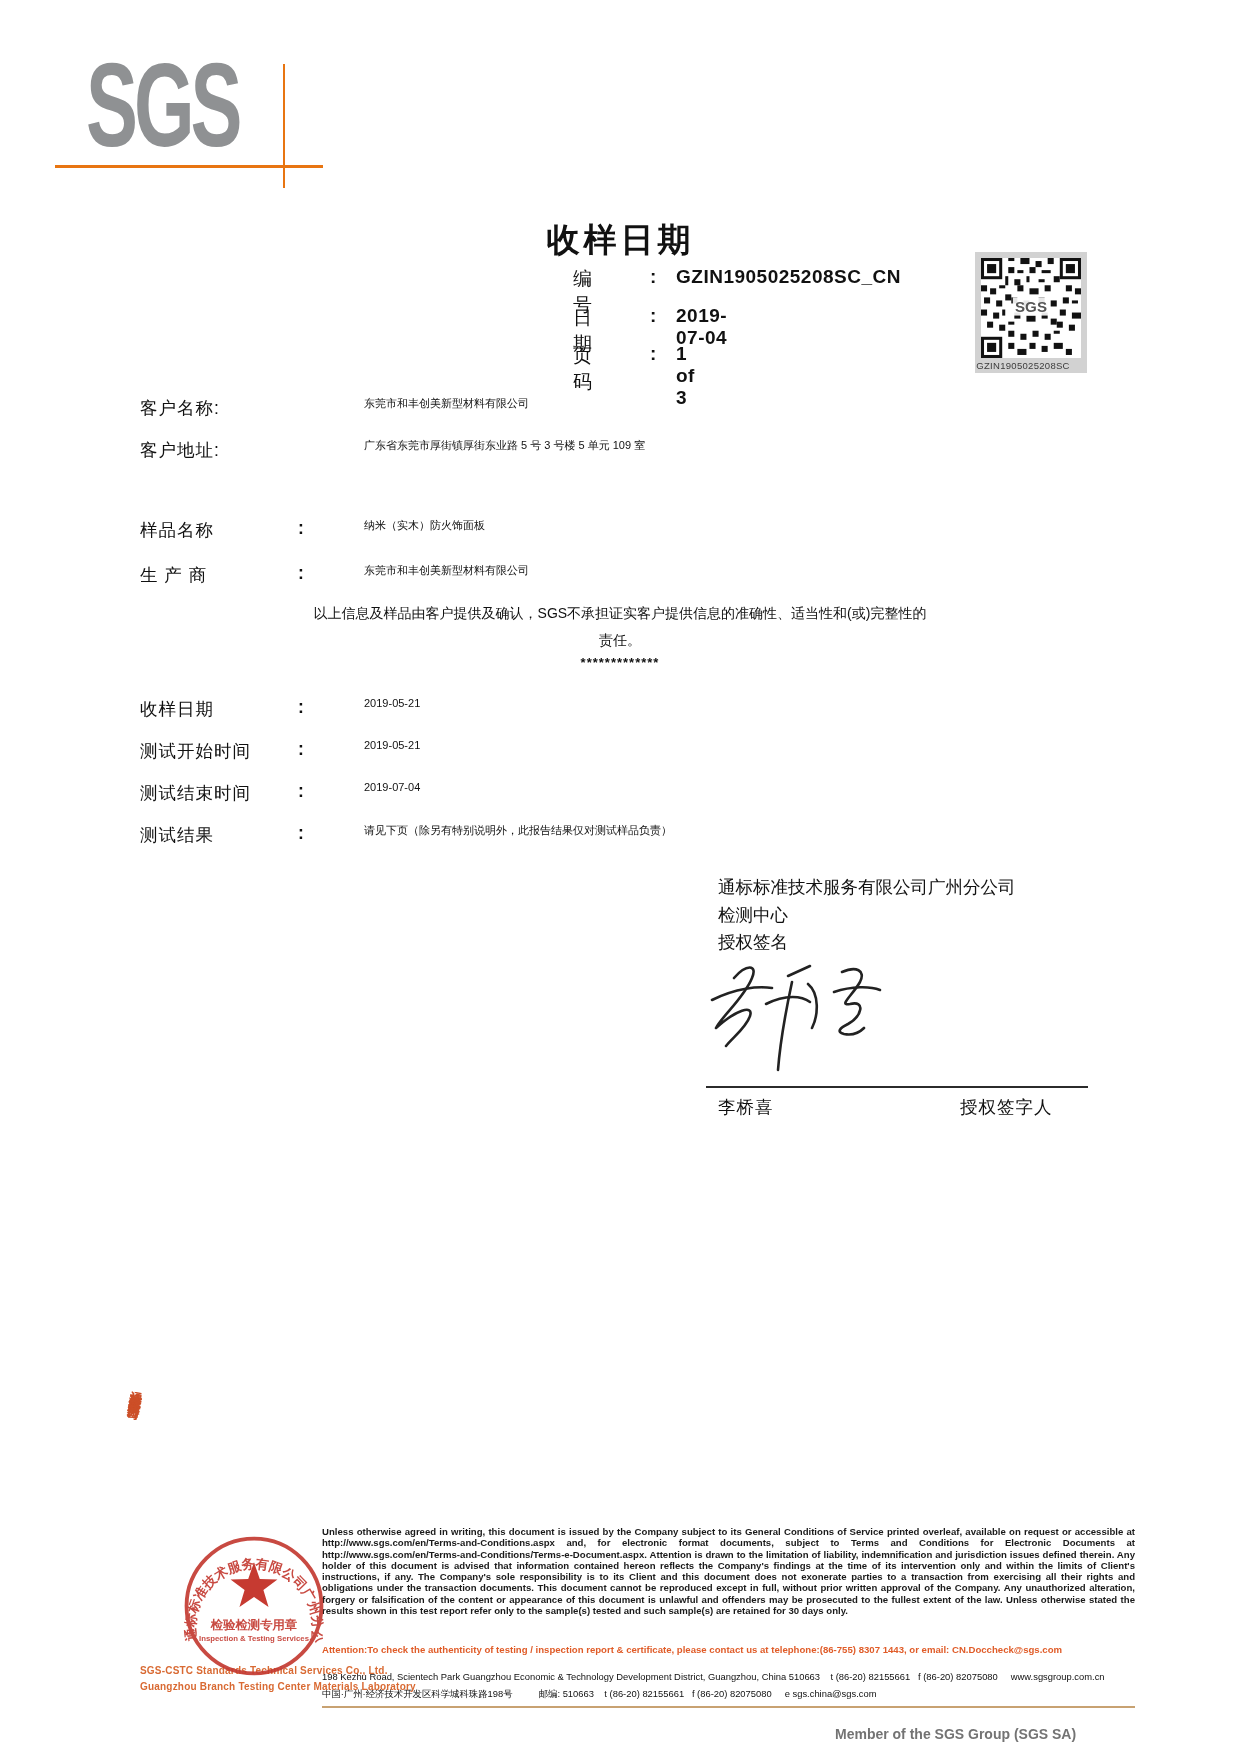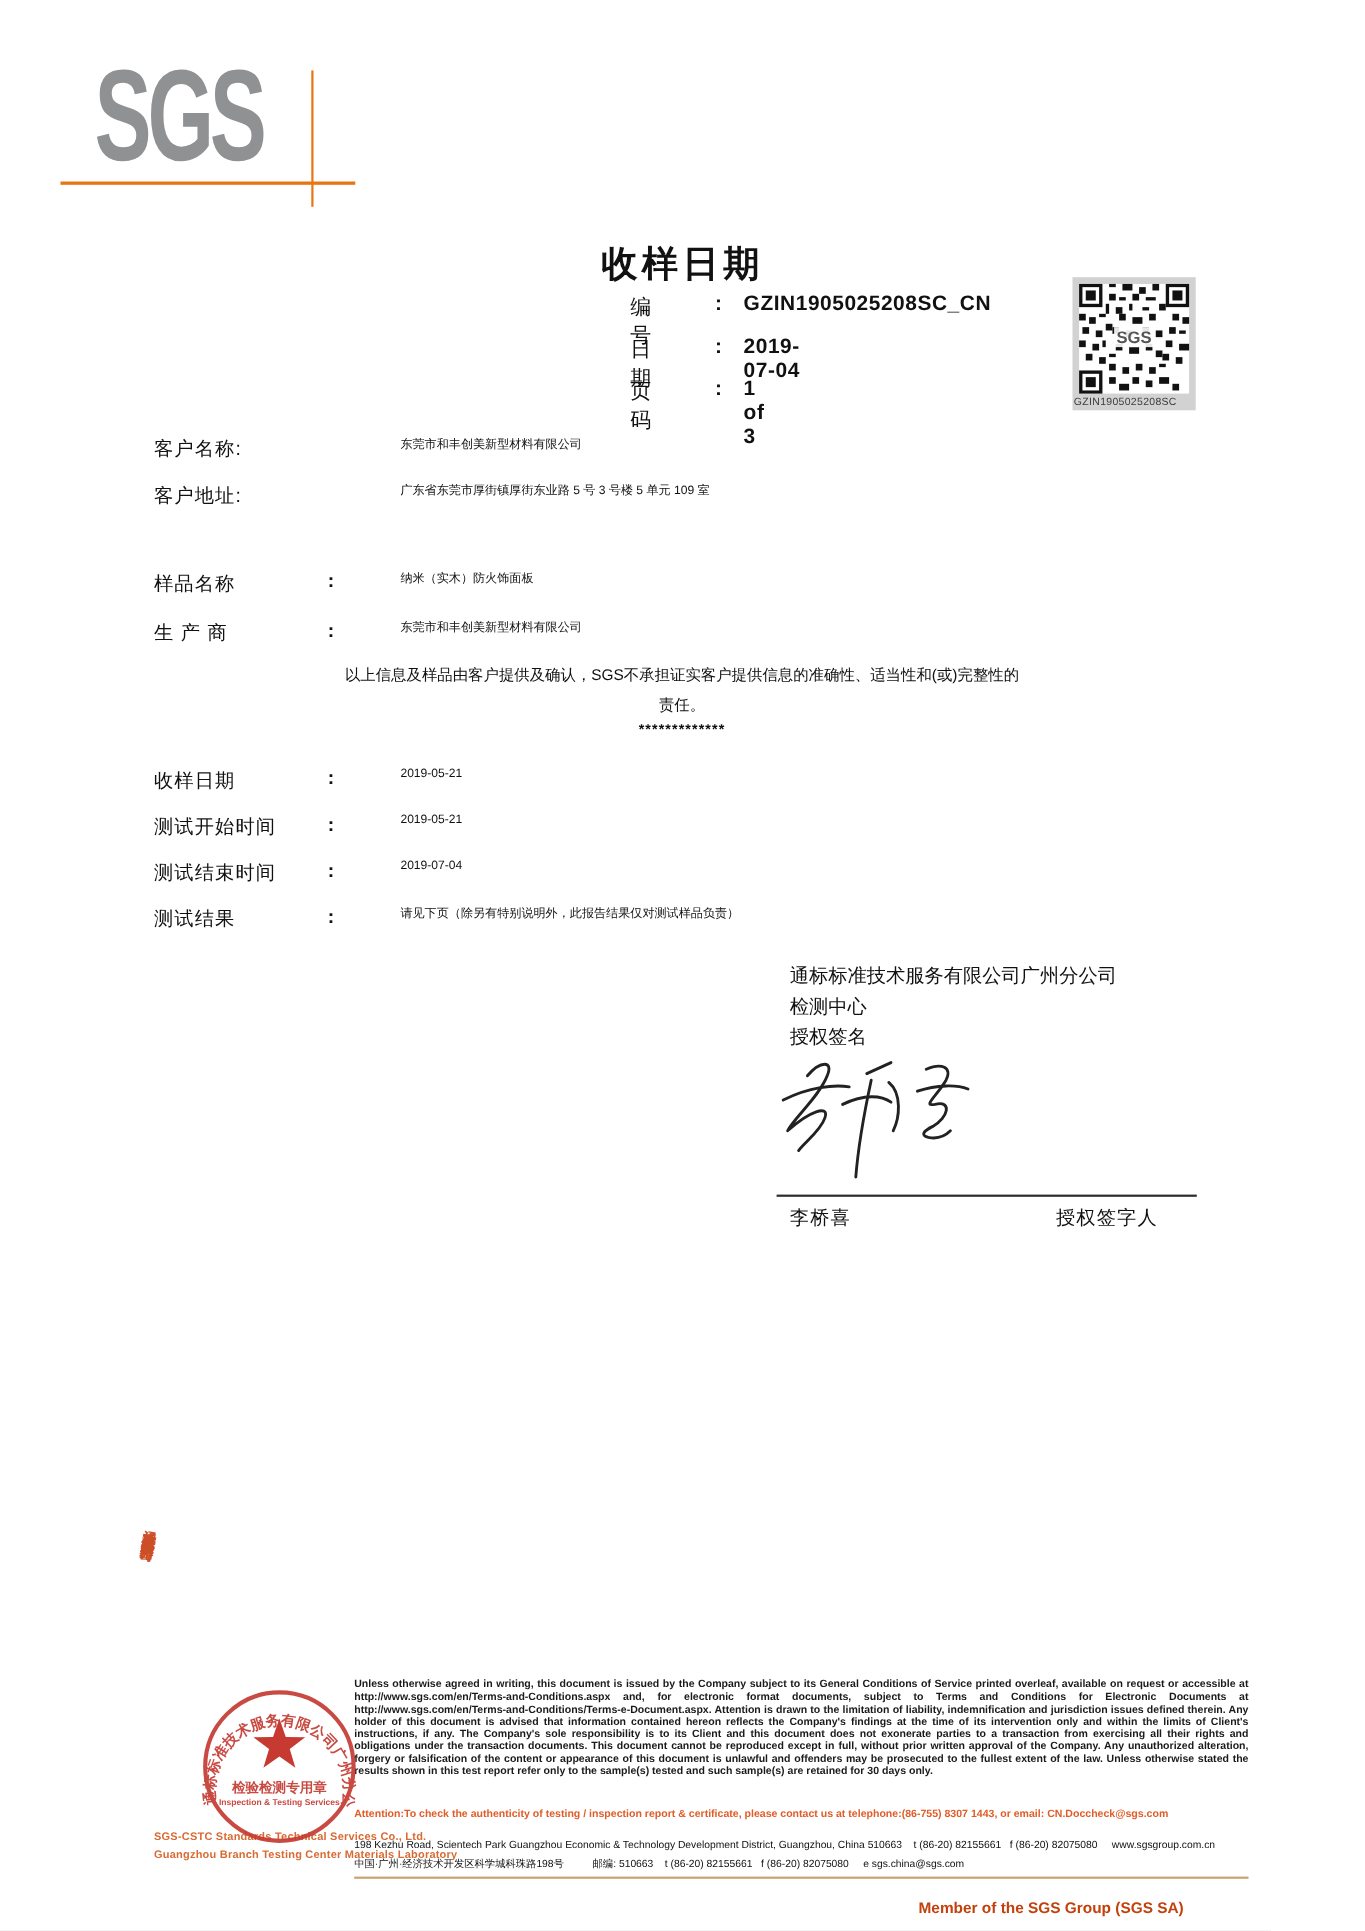--- a/index.html
+++ b/index.html
@@ -49,21 +49,21 @@
                  line-height:15.5px;z-index:4;letter-spacing:0.2px;}
 
   
   .legal{left:322px;top:1526px;width:813px;font-size:9.6px;font-weight:700;line-height:11.3px;
          text-align:justify;color:#1a1a1a;}
   .attention{left:322px;top:1644px;width:813px;font-size:9.6px;font-weight:700;line-height:12.5px;
              color:#e05c28;}
   .addr{left:322px;top:1671px;width:900px;font-size:9.4px;font-weight:400;white-space:pre;color:#101010;}
   .addr2{top:1688px;}
   .footer-sep{left:322px;top:1706px;width:813px;height:2px;background:#c8a272;}
-  .member{left:835px;top:1726px;font-size:14px;font-weight:700;color:#c2410c;}
+  .member{left:835px;top:1726px;font-size:14px;font-weight:700;color:#737373;}
 </style>
 </head>
 <body>
 
 <div class="page">
 
   <div class="abs logo-text">SGS</div>
   <div class="abs logo-hline"></div>
   <div class="abs logo-vline"></div>
 

